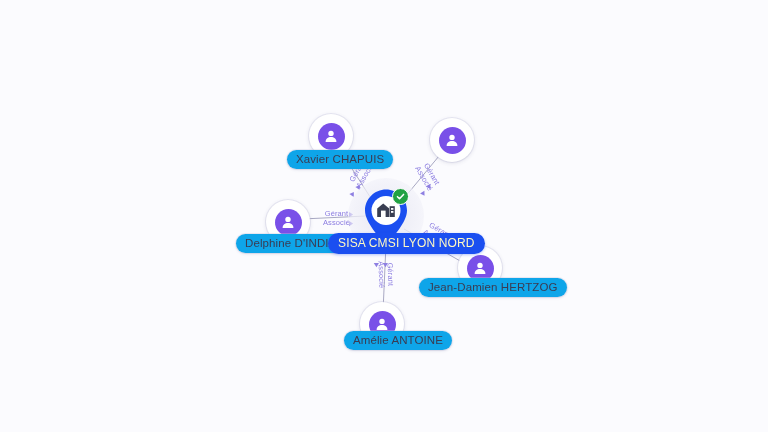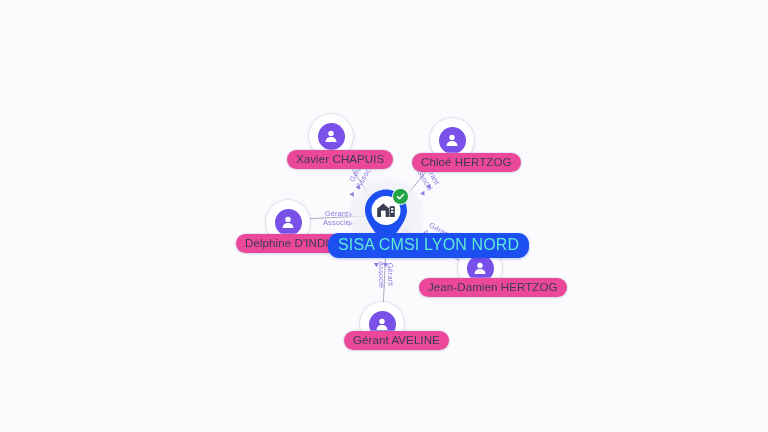--- a/index.html
+++ b/index.html
@@ -47,21 +47,21 @@
     background: #7950e8;
     display: flex;
     align-items: center;
     justify-content: center;
   }
   .person-node .avatar svg { display: block; }
 
   
   .name-pill {
     position: absolute;
-    background: #ec4899;
+    background: #0ea5e9;
     border-radius: 11px;
     padding: 3px 9px 4px 9px;
     font-size: 11.5px;
     color: #3b3b52;
     white-space: nowrap;
     box-shadow: 0 1px 3px rgba(60,60,110,0.14),
                 0 0 0 1px rgba(205,205,228,0.35);
     letter-spacing: 0.1px;
   }
 
@@ -98,24 +98,24 @@
     border-radius: 50%;
     background: #21a243;
     border: 1.5px solid #ffffff;
     display: flex;
     align-items: center;
     justify-content: center;
   }
   .company-pill {
     position: absolute;
     background: #1b4ff0;
-    color: #5eead4;
+    color: #fef9c3;
     border-radius: 11px;
     padding: 3px 10px 4px 10px;
-    font-size: 16px;
+    font-size: 12px;
     white-space: nowrap;
     letter-spacing: 0.15px;
     box-shadow: 0 1px 3px rgba(27,79,240,0.32);
   }
 
   
   .edge-label {
     position: absolute;
     color: #8b7ce0;
     font-size: 7.5px;
@@ -191,21 +191,20 @@
   <div class="name-pill" style="left:287px; top:150px;">Xavier CHAPUIS</div>
 
   <div class="person-node" style="left:430px; top:118px;">
     <span class="avatar">
       <svg width="16" height="16" viewBox="0 0 16 16" aria-hidden="true">
         <circle cx="8" cy="5.4" r="2.7" fill="#ffffff"></circle>
         <path d="M2.6 14c0-3.1 2.4-4.9 5.4-4.9s5.4 1.8 5.4 4.9z" fill="#ffffff"></path>
       </svg>
     </span>
   </div>
-  <div class="name-pill" style="left:412px; top:153px;">Chloé HERTZOG</div>
 
   <div class="person-node" style="left:266px; top:200px;">
     <span class="avatar">
       <svg width="16" height="16" viewBox="0 0 16 16" aria-hidden="true">
         <circle cx="8" cy="5.4" r="2.7" fill="#ffffff"></circle>
         <path d="M2.6 14c0-3.1 2.4-4.9 5.4-4.9s5.4 1.8 5.4 4.9z" fill="#ffffff"></path>
       </svg>
     </span>
   </div>
   <div class="name-pill" style="left:236px; top:234px;">Delphine D'INDIA</div>
@@ -221,21 +220,21 @@
   <div class="name-pill" style="left:419px; top:278px;">Jean-Damien HERTZOG</div>
 
   <div class="person-node" style="left:360px; top:302px;">
     <span class="avatar">
       <svg width="16" height="16" viewBox="0 0 16 16" aria-hidden="true">
         <circle cx="8" cy="5.4" r="2.7" fill="#ffffff"></circle>
         <path d="M2.6 14c0-3.1 2.4-4.9 5.4-4.9s5.4 1.8 5.4 4.9z" fill="#ffffff"></path>
       </svg>
     </span>
   </div>
-  <div class="name-pill" style="left:344px; top:331px;">Gérant AVELINE</div>
+  <div class="name-pill" style="left:344px; top:331px;">Amélie ANTOINE</div>
 
   <div class="company-halo" style="left:348px; top:178px;"></div>
 
   <div class="company-pin" style="left:362px; top:188px;">
     <svg class="pin-svg" width="48" height="60" viewBox="0 0 48 60" aria-hidden="true">
       <path d="M24 1.5 C12.4 1.5 3 10.9 3 22.5 C3 34.5 18 50 24 57 C30 50 45 34.5 45 22.5 C45 10.9 35.6 1.5 24 1.5 Z" fill="#1b4ff0"></path>
       <circle cx="24" cy="22.5" r="14.5" fill="#ffffff"></circle>
     </svg>
     <span class="pin-icon">
       <svg width="20" height="18" viewBox="0 0 20 18" aria-hidden="true">

